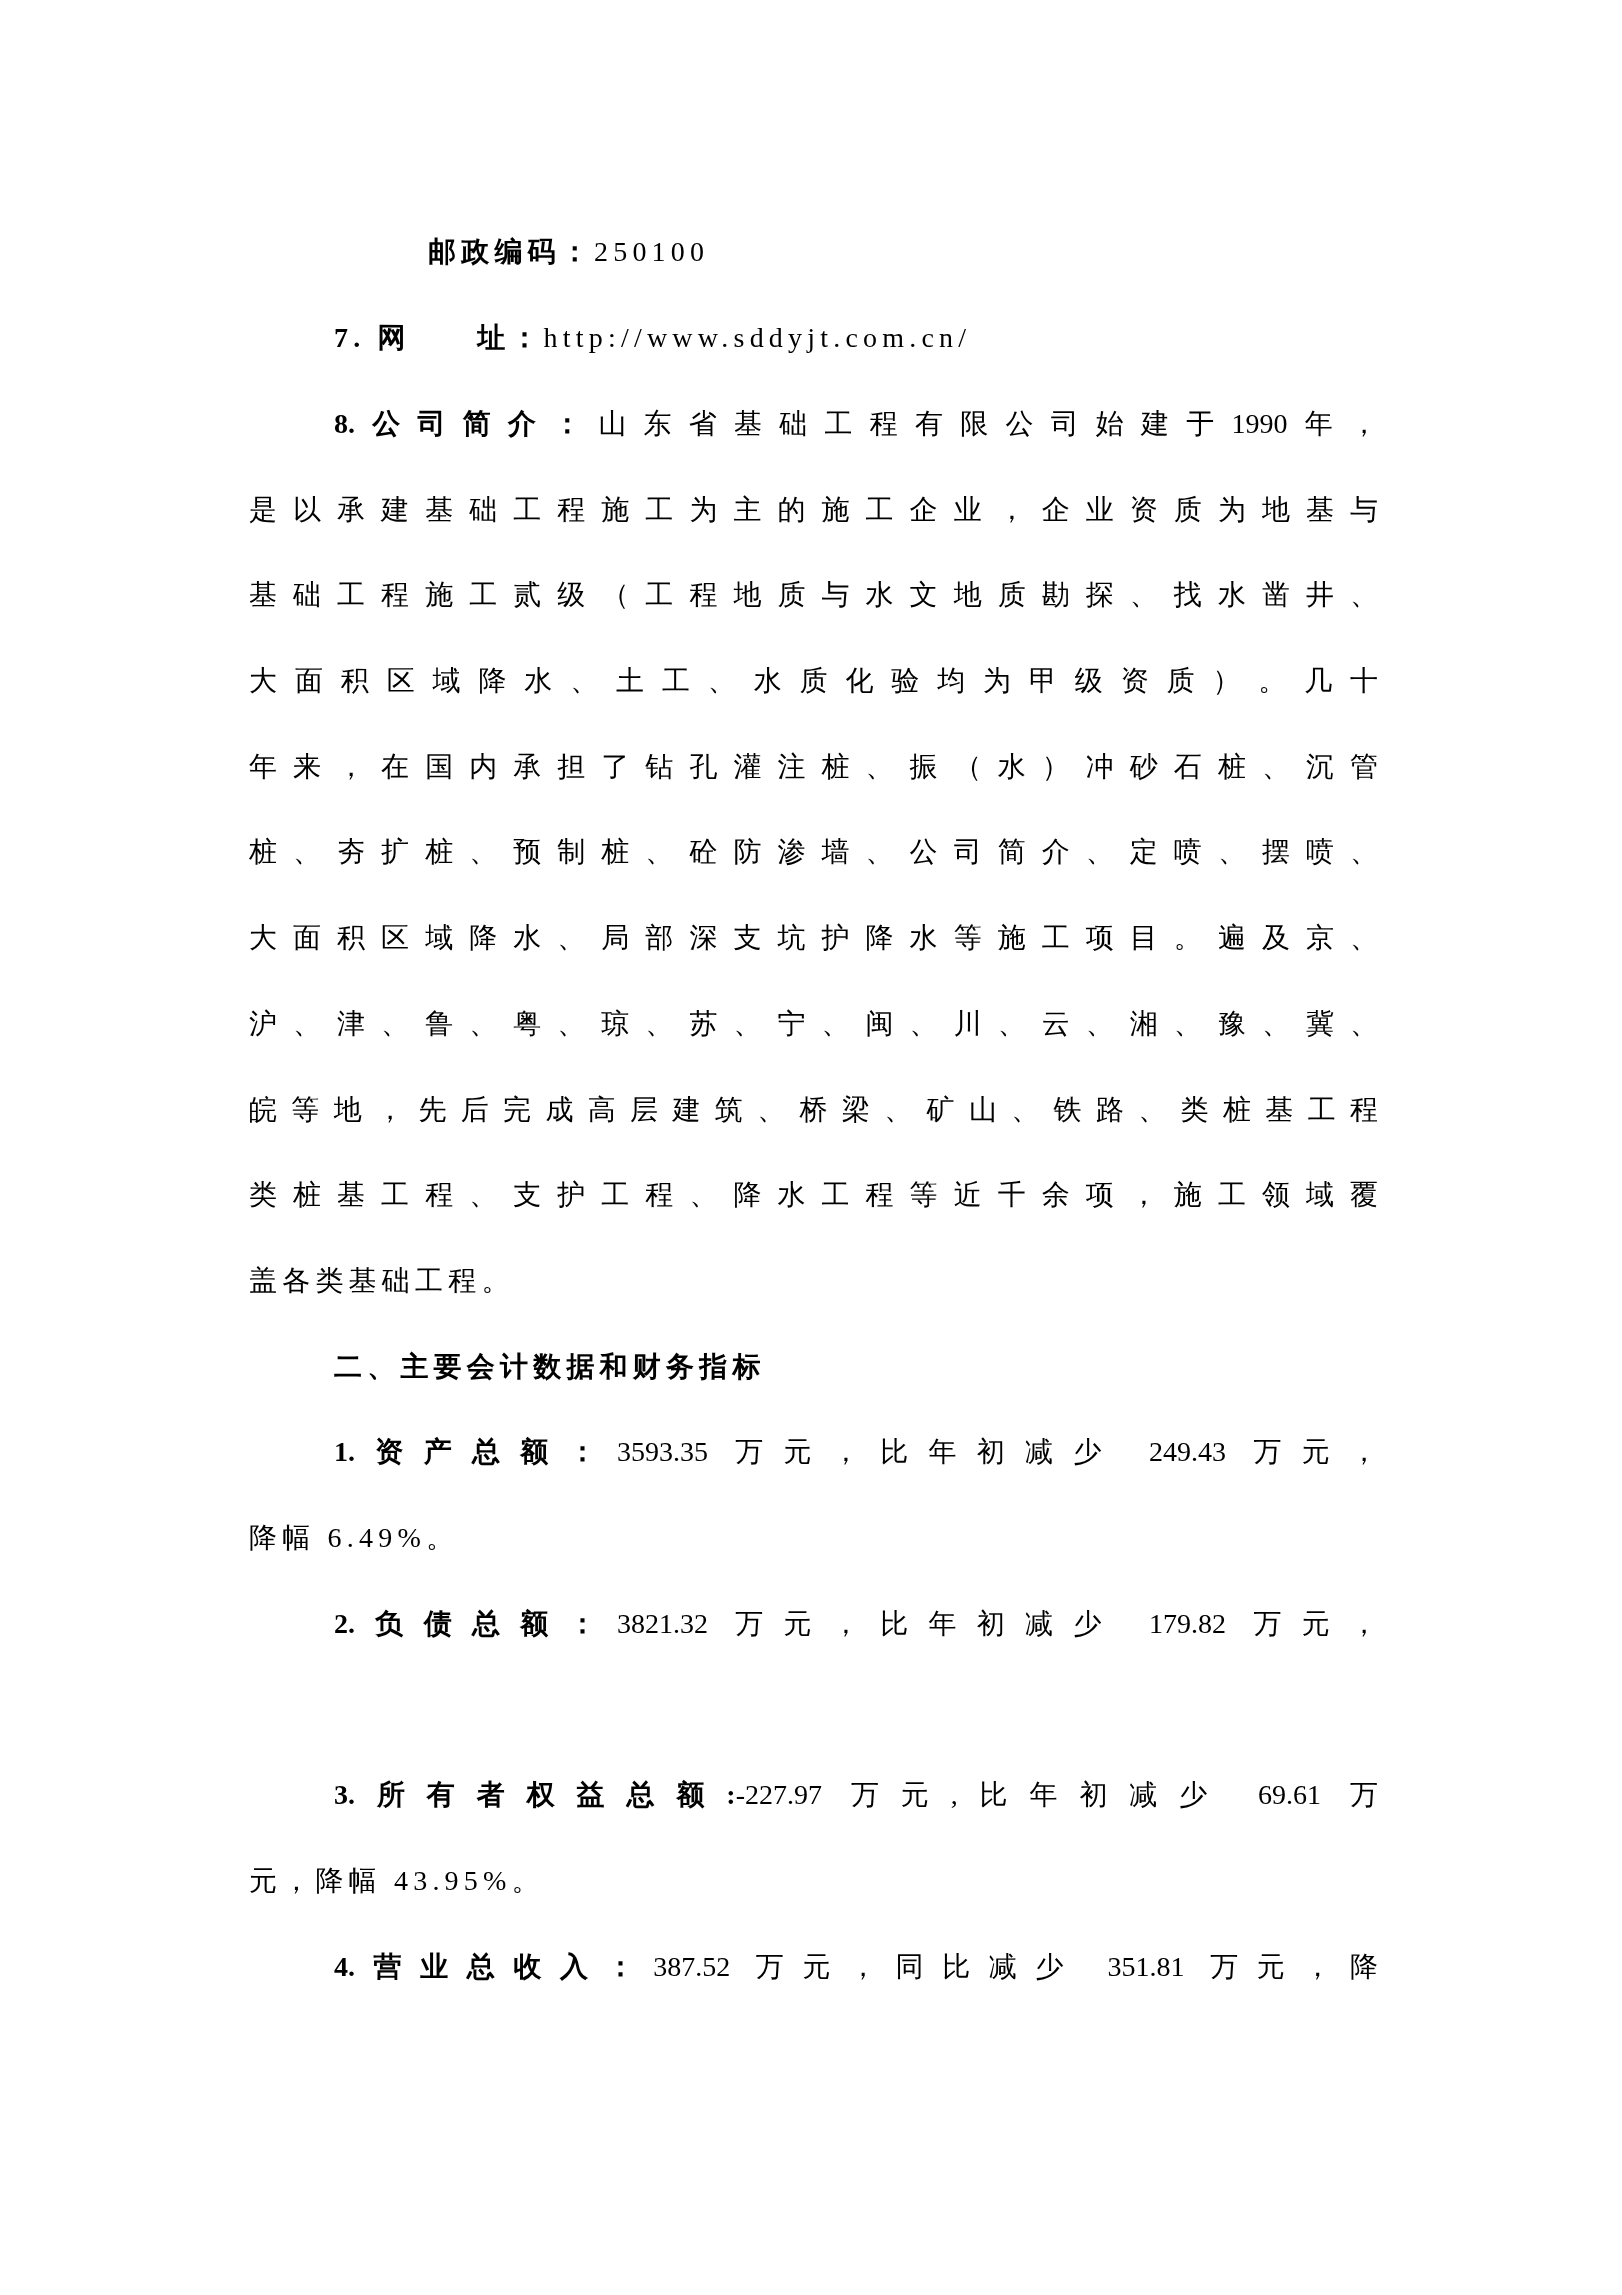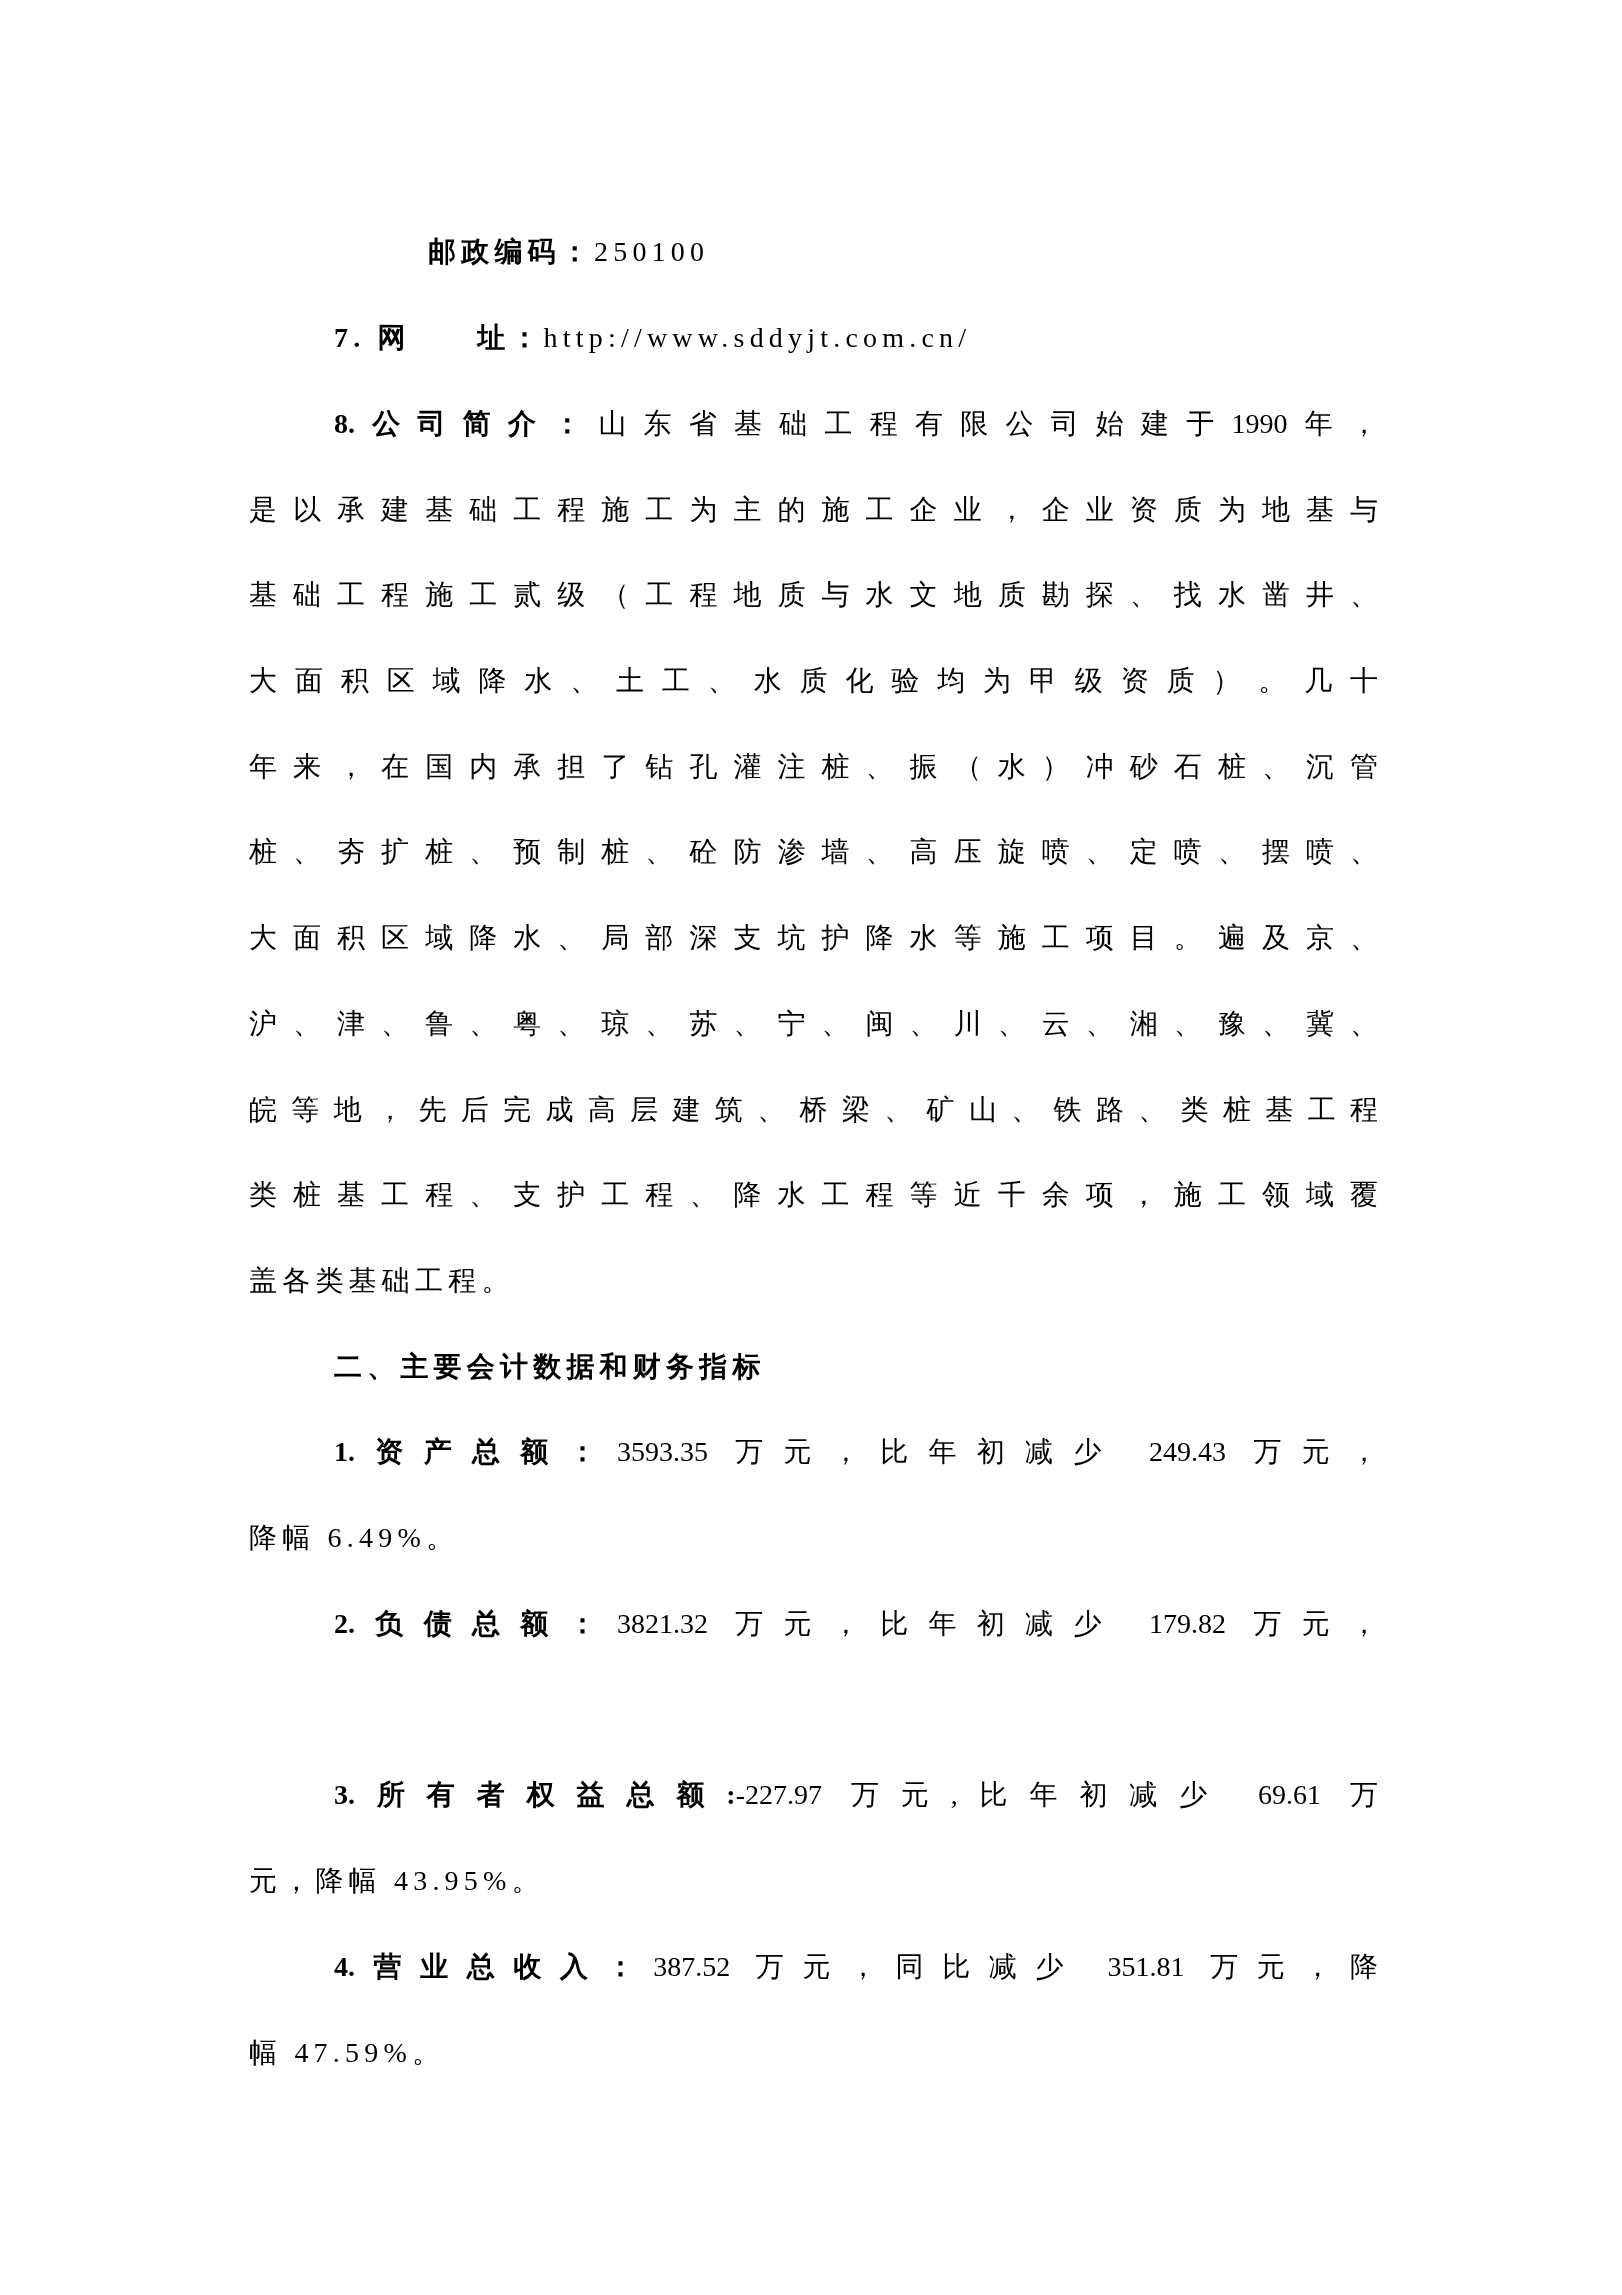--- a/index.html
+++ b/index.html
@@ -50,21 +50,21 @@
   <div class="line j ind2" style="top:381px"><span class="b">8.公司简介：</span><span>山东省基础工程有限公司始建于1990年，</span></div>
 
   <div class="line j" style="top:467px"><span>是以承建基础工程施工为主的施工企业，企业资质为地基与</span></div>
 
   <div class="line j" style="top:552px"><span>基础工程施工贰级（工程地质与水文地质勘探、找水凿井、</span></div>
 
   <div class="line j" style="top:638px"><span>大面积区域降水、土工、水质化验均为甲级资质）。几十</span></div>
 
   <div class="line j" style="top:724px"><span>年来，在国内承担了钻孔灌注桩、振（水）冲砂石桩、沉管</span></div>
 
-  <div class="line j" style="top:809px"><span>桩、夯扩桩、预制桩、砼防渗墙、高压旋喷、定喷、摆喷、</span></div>
+  <div class="line j" style="top:809px"><span>桩、夯扩桩、预制桩、砼防渗墙、公司简介、定喷、摆喷、</span></div>
 
   <div class="line j" style="top:895px"><span>大面积区域降水、局部深支坑护降水等施工项目。遍及京、</span></div>
 
   <div class="line j" style="top:981px"><span>沪、津、鲁、粤、琼、苏、宁、闽、川、云、湘、豫、冀、</span></div>
 
   <div class="line j" style="top:1067px"><span>皖等地，先后完成高层建筑、桥梁、矿山、铁路、类桩基工程</span></div>
 
   <div class="line j" style="top:1152px"><span>类桩基工程、支护工程、降水工程等近千余项，施工领域覆</span></div>
 
   <div class="line short" style="top:1238px"><span>盖各类基础工程。</span></div>
@@ -77,16 +77,15 @@
 
   <div class="line j ind2" style="top:1581px"><span class="b">2.负债总额：</span><span>3821.32 万元，比年初减少 179.82 万元，</span></div>
 
 
   <div class="line j ind2" style="top:1752px"><span class="b">3.所有者权益总额:</span><span>-227.97 万元,比年初减少 69.61 万</span></div>
 
   <div class="line short" style="top:1838px"><span>元，降幅 43.95%。</span></div>
 
   <div class="line j ind2" style="top:1924px"><span class="b">4.营业总收入：</span><span>387.52 万元，同比减少 351.81 万元，降</span></div>
 
-  <div class="line short" style="top:2010px"><span>幅 47.59%。</span></div>
 
 </div>
 
 
 </body></html>

